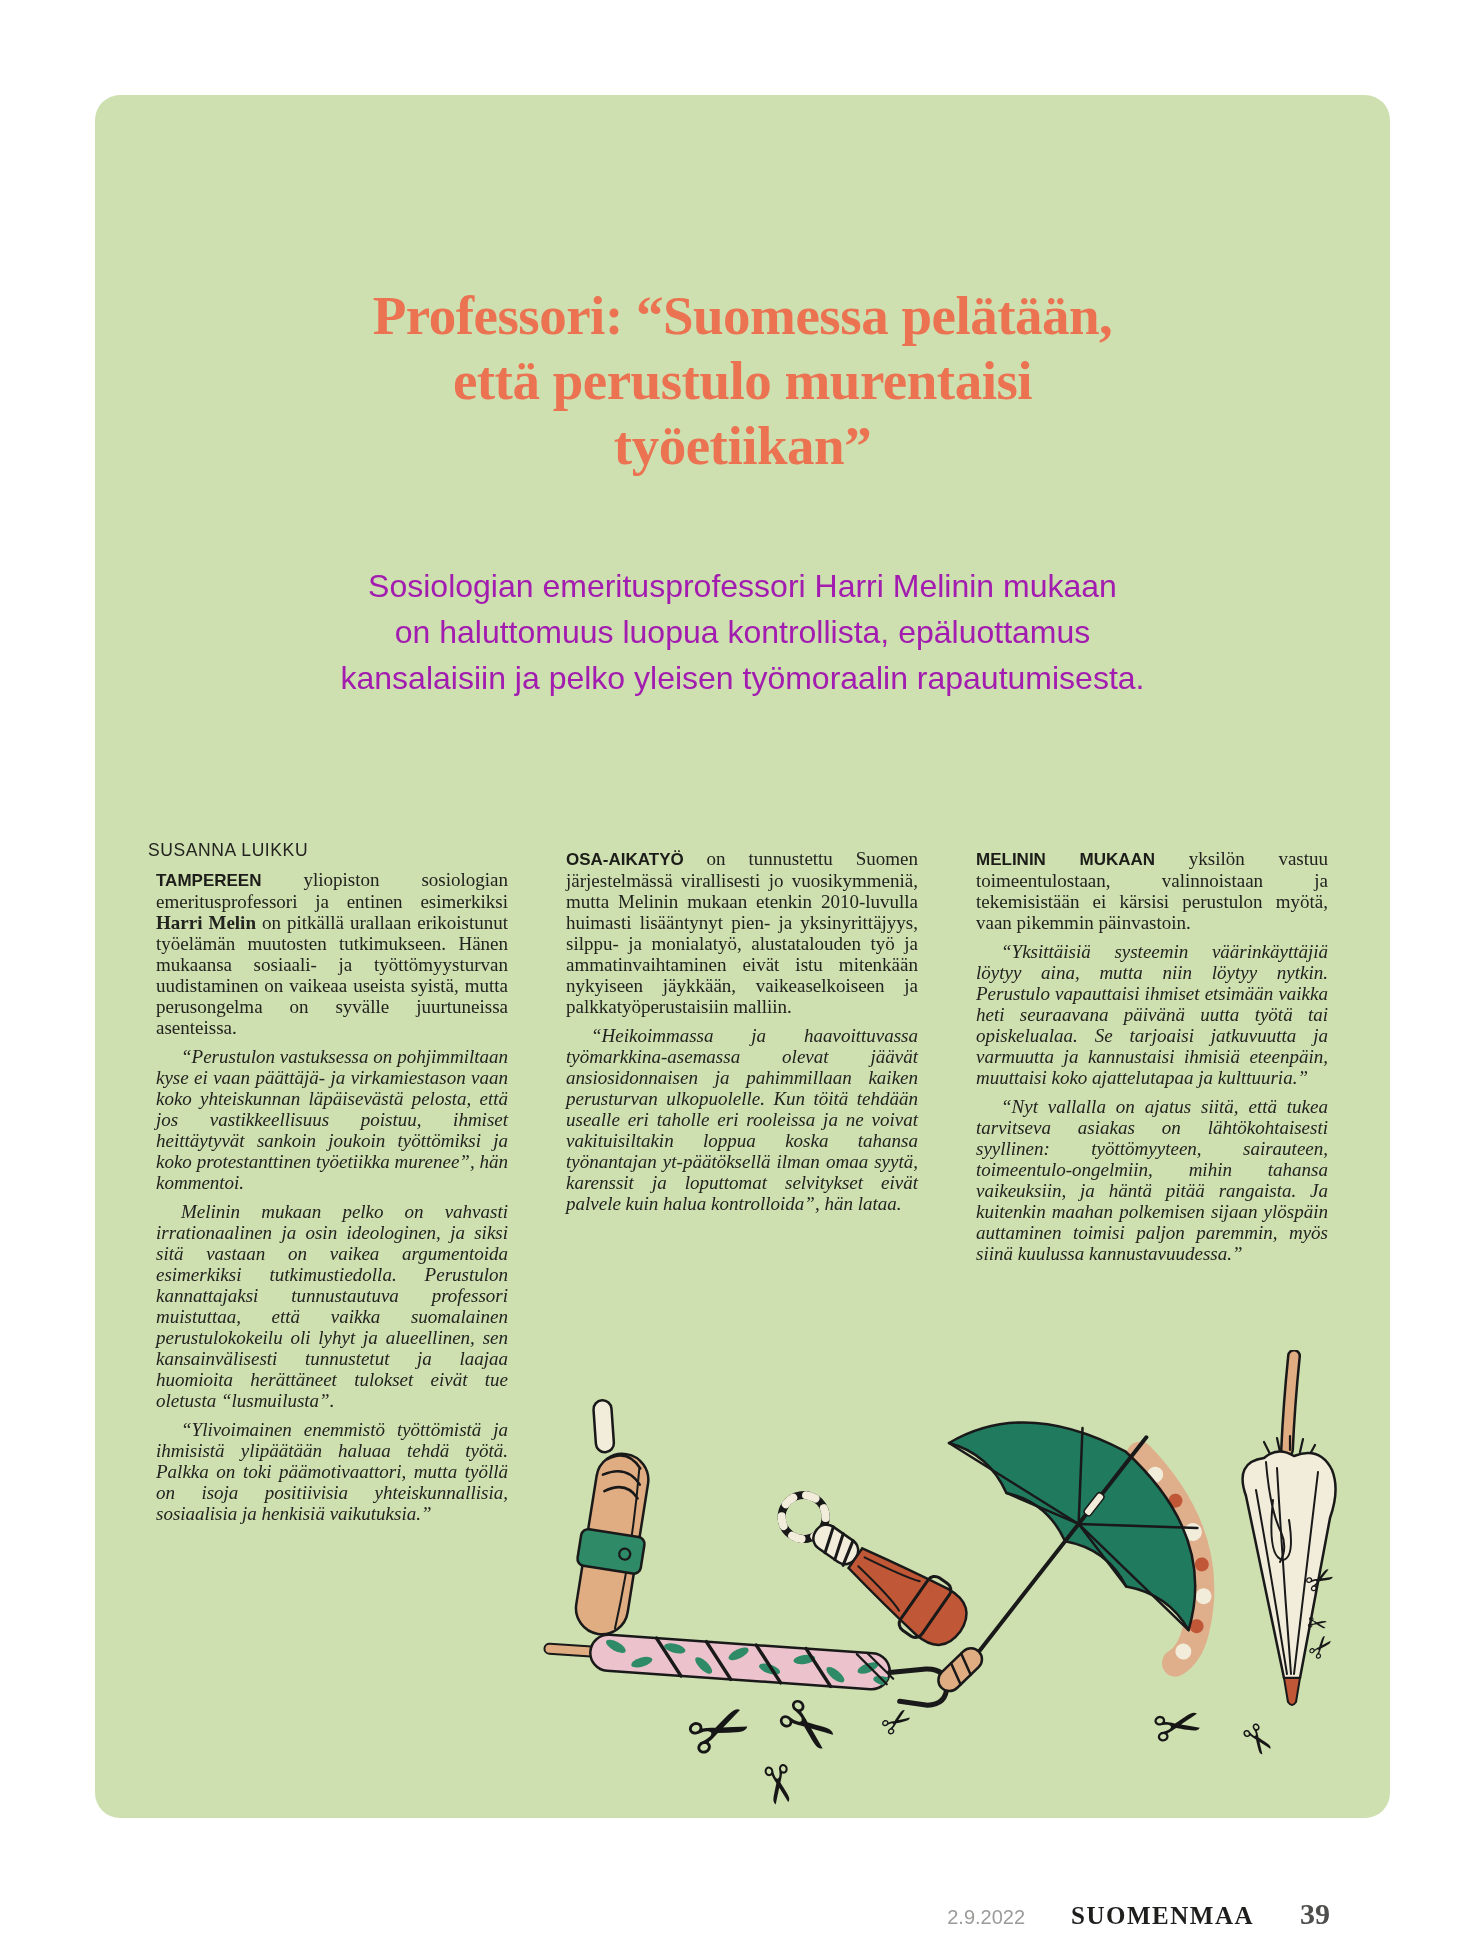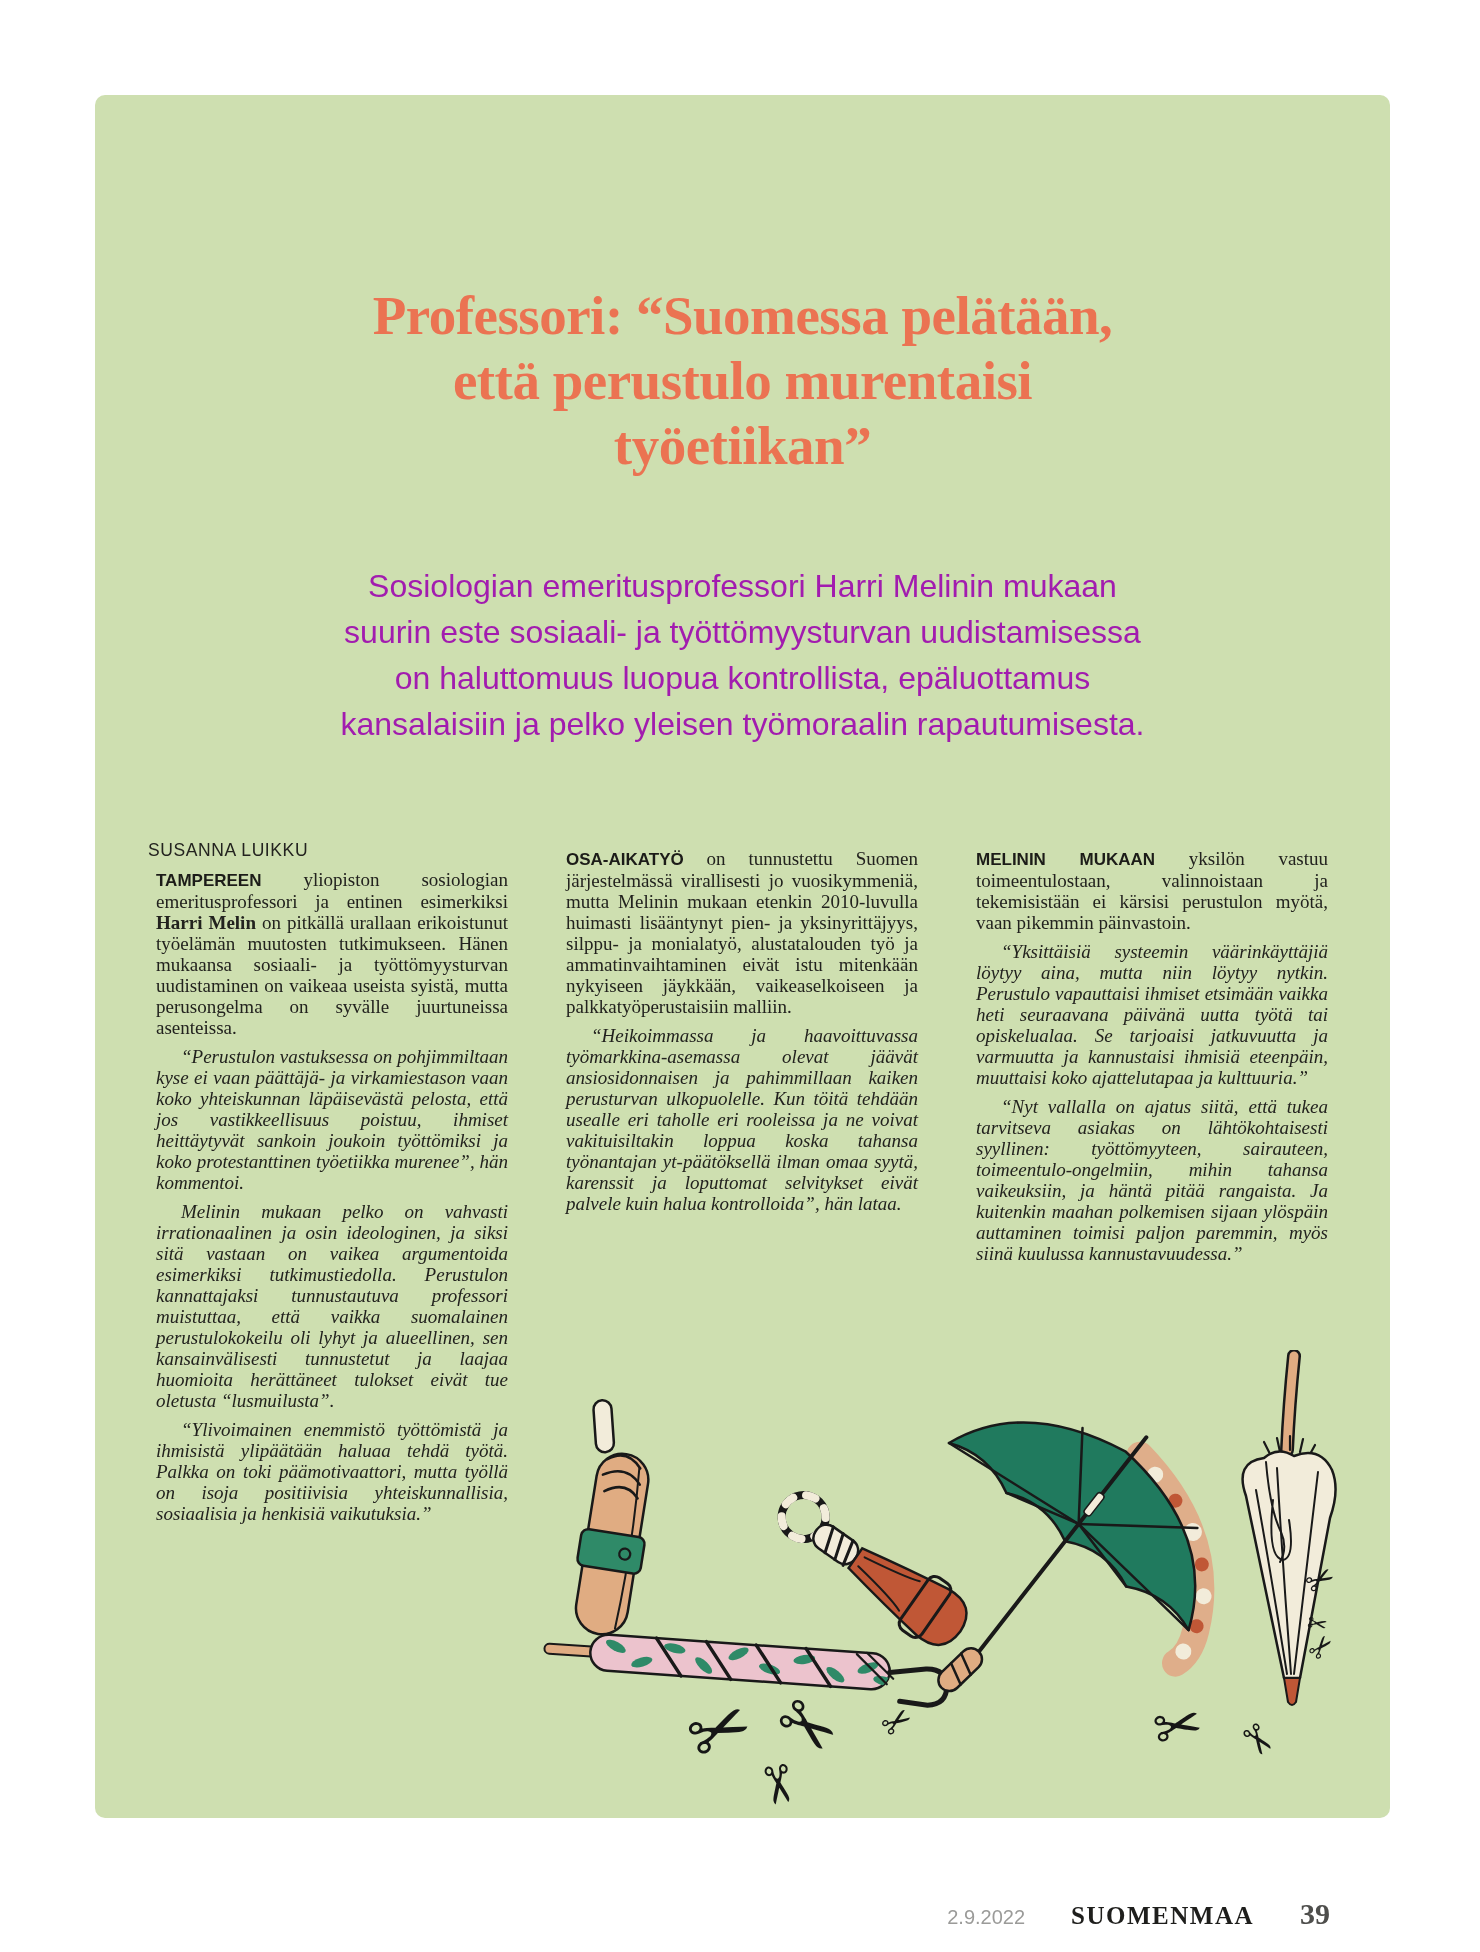--- a/index.html
+++ b/index.html
@@ -1,17 +1,17 @@
 <!DOCTYPE html>
 <html><head>
 <meta charset="utf-8">
 <style>
   html,body{margin:0;padding:0;background:#ffffff;}
   .page{position:relative;width:1480px;height:1952px;background:#ffffff;overflow:hidden;font-family:"Liberation Serif",serif;}
-  .card{position:absolute;left:95px;top:95px;width:1295px;height:1723px;background:#CEDFB0;border-radius:10px;overflow:hidden;}
+  .card{position:absolute;left:95px;top:95px;width:1295px;height:1723px;background:#CEDFB0;border-radius:25px;overflow:hidden;}
   .headline{position:absolute;top:188px;left:0;width:100%;margin:0;text-align:center;
     font-family:"Liberation Serif",serif;font-weight:700;font-size:55px;line-height:65px;
     color:#EB7352;letter-spacing:-0.5px;}
   .headline span{display:block;}
   .lede{position:absolute;top:468px;left:80px;right:80px;text-align:center;
     font-family:"Liberation Sans",sans-serif;font-weight:400;font-size:32px;line-height:46px;color:#a21caf;}
   .lede span{display:block;}
   .columns{position:absolute;left:53px;top:745px;width:1188px;display:flex;gap:42px;}
   .col{flex:1;min-width:0;}
   .byline{font-family:"Liberation Sans",sans-serif;font-size:17.5px;letter-spacing:0.6px;color:#23231F;margin:0 0 3px 0;}
@@ -33,21 +33,20 @@
   <div class="card">
 
     <h1 class="headline">
       <span>Professori: “Suomessa pelätään,</span>
       <span>että perustulo murentaisi</span>
       <span>työetiikan”</span>
     </h1>
 
     <div class="lede">
       <span>Sosiologian emeritusprofessori Harri Melinin mukaan</span>
-      <span>suurin este sosiaali- ja työttömyysturvan uudistamisessa</span>
       <span>on haluttomuus luopua kontrollista, epäluottamus</span>
       <span>kansalaisiin ja pelko yleisen työmoraalin rapautumisesta.</span>
     </div>
 
     <div class="columns">
       <div class="col">
         <div class="byline">SUSANNA LUIKKU</div>
         <p><span class="leadin">TAMPEREEN</span><span> yliopiston sosiologian emeritusprofessori ja entinen esimerkiksi </span><strong>Harri Melin</strong><span> on pitkällä urallaan erikoistunut työelämän muutosten tutkimukseen. Hänen mukaansa sosiaali- ja työttömyysturvan uudistaminen on vaikeaa useista syistä, mutta perusongelma on syvälle juurtuneissa asenteissa.</span></p>
         <p>“Perustulon vastuksessa on pohjimmiltaan kyse ei vaan päättäjä- ja virkamiestason vaan koko yhteiskunnan läpäisevästä pelosta, että jos vastikkeellisuus poistuu, ihmiset heittäytyvät sankoin joukoin työttömiksi ja koko protestanttinen työetiikka murenee”, hän kommentoi.</p>
         <p>Melinin mukaan pelko on vahvasti irrationaalinen ja osin ideologinen, ja siksi sitä vastaan on vaikea argumentoida esimerkiksi tutkimustiedolla. Perustulon kannattajaksi tunnustautuva professori muistuttaa, että vaikka suomalainen perustulokokeilu oli lyhyt ja alueellinen, sen kansainvälisesti tunnustetut ja laajaa huomioita herättäneet tulokset eivät tue oletusta “lusmuilusta”.</p>

